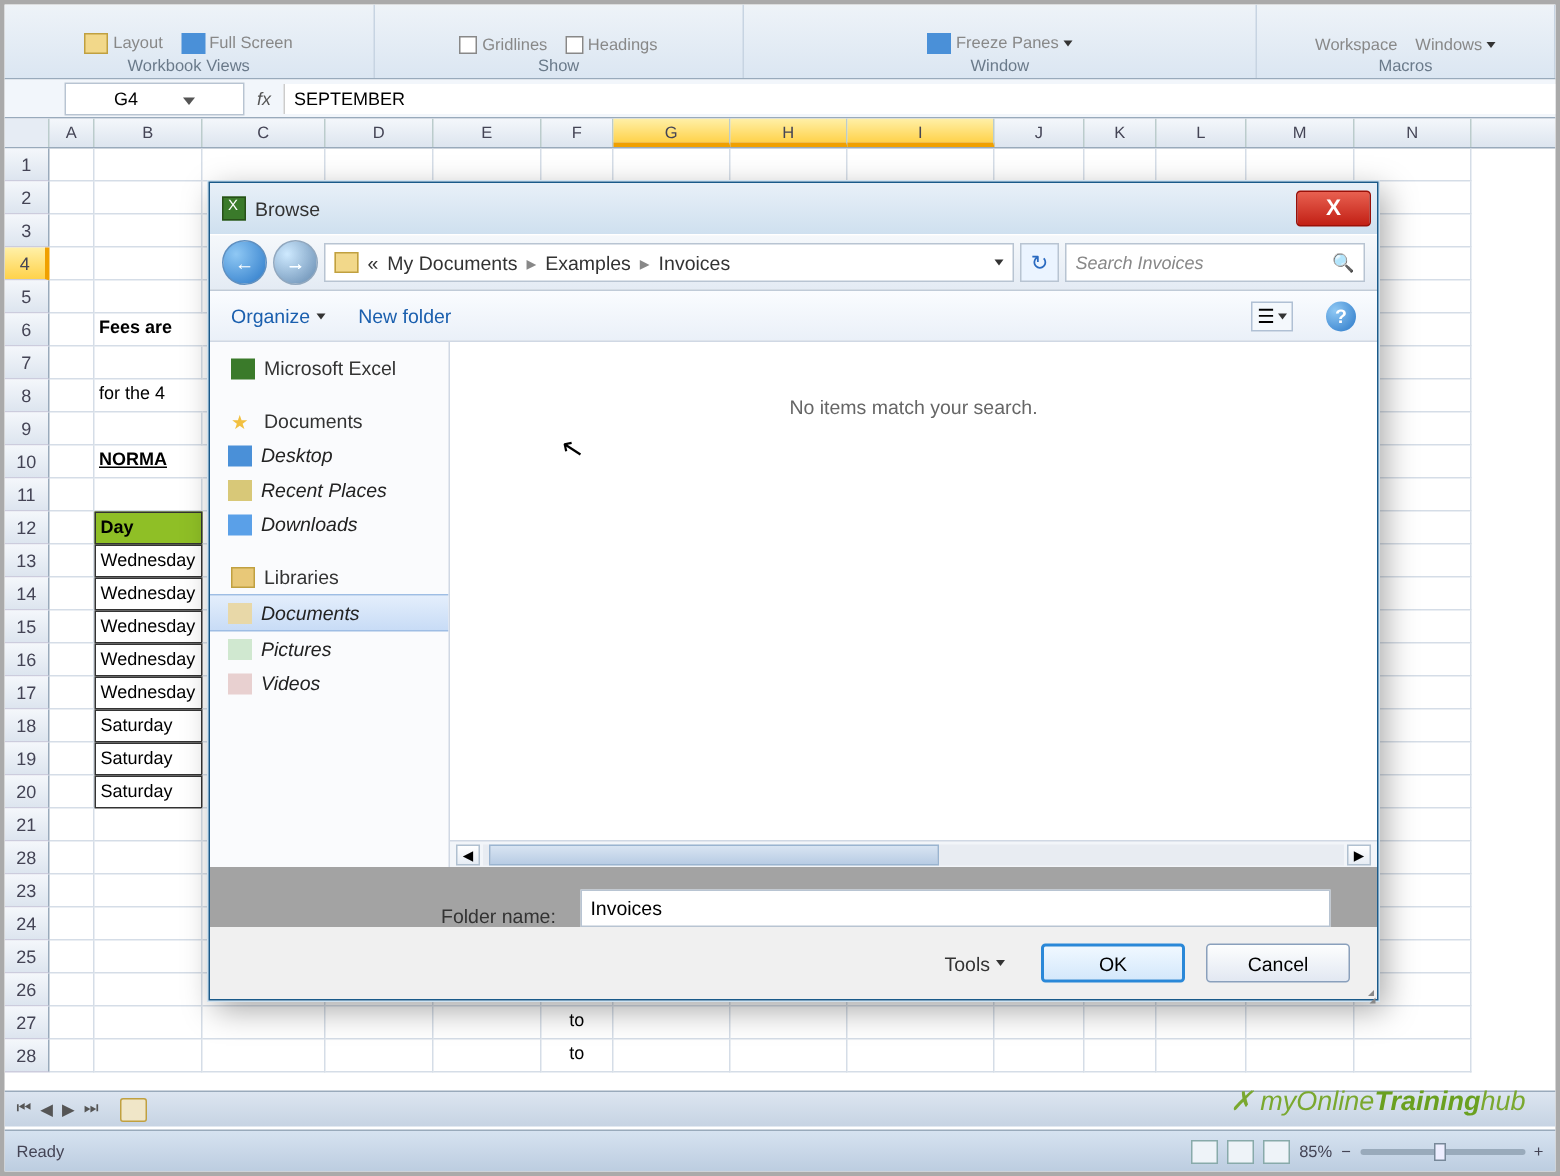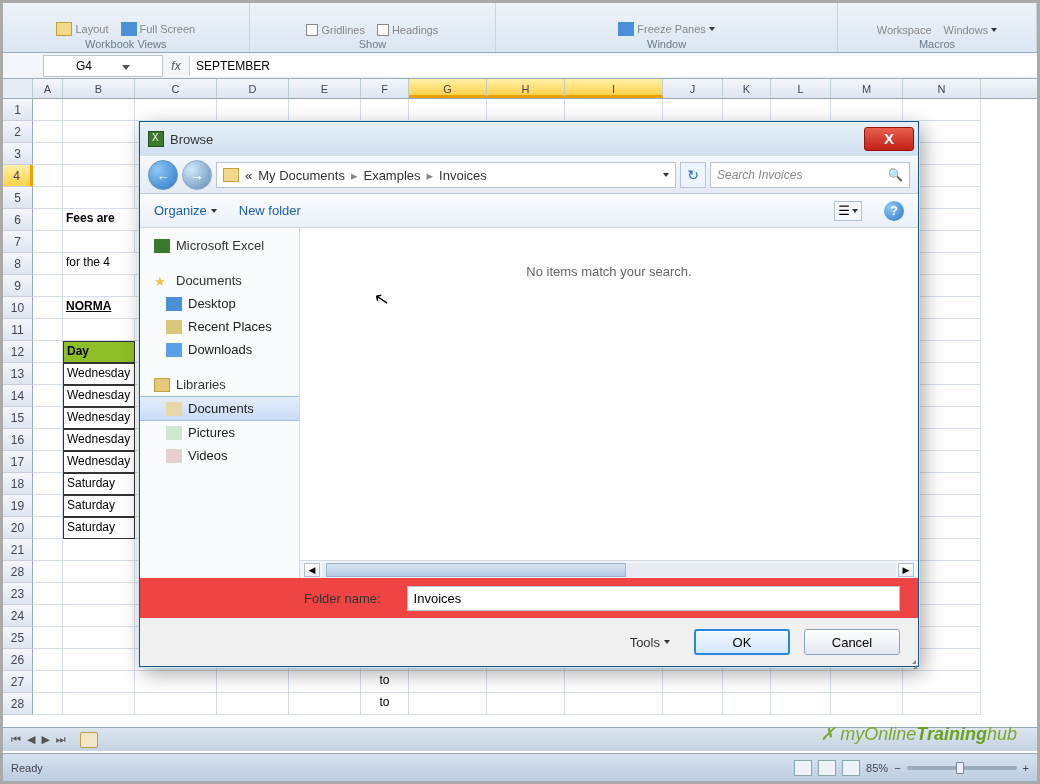--- a/index.html
+++ b/index.html
@@ -73,21 +73,21 @@
 
 .dlg-toolbar { height:34px; background:linear-gradient(#fafcff,#eaf0f8); border-bottom:1px solid #d0d8e4; display:flex; align-items:center; padding:0 14px; gap:22px; font-size:13px;}
 .dlg-toolbar .link { color:#1a5fae; cursor:pointer; display:flex; align-items:center; gap:4px;}
 .dlg-toolbar .spacer { flex:1;}
 .viewic { width:28px; height:20px; border:1px solid #b0c0d4; background:#f4f8fc; display:flex; align-items:center; justify-content:center; gap:2px;}
 .helpic { width:20px; height:20px; border-radius:50%; background: radial-gradient(circle at 30% 30%,#8fc8f4,#2a78c8); color:#fff; text-align:center; line-height:20px; font-weight:bold; font-size:13px;}
 
 .dlg-body { flex:1; display:flex; background:#fff; min-height:0;}
 .tree { width:160px; border-right:1px solid #d0d8e4; overflow-y:auto; padding:6px 0; font-size:13px; background:#fafbfd;}
 .tree-item { display:flex; align-items:center; gap:6px; padding:4px 10px 4px 14px; cursor:pointer; color:#222;}
-.tree-item.sub { padding-left:26px;}
+.tree-item.sub { padding-left:12px;font-style:italic;}
 .tree-item.sel { background: linear-gradient(#e4eefc,#c8dcf6); border:1px solid #9ebde4; border-left:none; border-right:none;}
 .tree-item.hdr { font-weight:normal; color:#333;}
 .tic { width:16px; height:14px; display:inline-block; }
 .tic.xls { background:#3a7a2a;}
 .tic.star { color:#f2c040;}
 .tic.fold { background:#f2d88a; border:1px solid #c0a040;}
 .tic.desk { background:#4a90d8;}
 .tic.dl { background:#5aa0e8;}
 .tic.rp { background:#d8c878;}
 .tic.lib { background:#e8c878; border:1px solid #c0a040;}
@@ -99,21 +99,21 @@
 .filepane { flex:1; display:flex; flex-direction:column; position:relative;}
 .filehdr { height:26px; border-bottom:1px solid #e4e8ef; display:flex; align-items:center; padding:0 18px; font-size:12px; color:#2a5a9e;}
 .filehdr .arrow { margin:0 auto; font-size:10px; color:#888;}
 .empty { flex:1; display:flex; align-items:flex-start; justify-content:center; padding-top:36px; color:#666; font-size:13px;}
 .cursor { position:absolute; top:60px; left:74px; font-size:18px; transform: rotate(-12deg); color:#000;}
 .hscroll { height:18px; border-top:1px solid #d0d8e4; display:flex; align-items:center; padding:0 4px; background:#f2f5f9;}
 .hscroll .sbtn { width:16px; height:14px; border:1px solid #b0c0d0; background:linear-gradient(#fff,#e6ecf4); font-size:9px; line-height:12px; text-align:center;}
 .hscroll .track { flex:1; height:14px; background:#e8ecf2; position:relative; margin:0 2px;}
 .hscroll .bar { position:absolute; left:4px; top:0; width:300px; height:100%; background:linear-gradient(#d8e4f2,#b8cce4); border:1px solid #9ab4d0;}
 
-.dlg-foot1 { height:40px; display:flex; align-items:center; padding: 0 18px; gap:26px; font-size:13px; background:#ef4444;}
+.dlg-foot1 { height:40px; display:flex; align-items:flex-end; padding: 0 18px; gap:16px; font-size:13px; background:#a3a3a3;}
 .dlg-foot1 label { color:#333;}
 .dlg-foot1 input { flex:1; max-width:500px; border:1px solid #b8c4d2; padding:4px 6px; font-size:13px; background:#fff;}
 .dlg-foot2 { height:48px; display:flex; align-items:center; justify-content:flex-end; gap:14px; padding:0 18px; font-size:13px; background:#f0f0f0;}
 .dlg-foot2 .tools { color:#333; display:flex; align-items:center; gap:4px; margin-right:10px;}
 .dlg-btn { min-width:96px; height:26px; border:1px solid #8aa0bc; background: linear-gradient(#fdfefe,#e2e8f2); border-radius:3px; font-size:13px; cursor:pointer;}
 .dlg-btn.primary { border:2px solid #2a88d8; background:linear-gradient(#f0f8ff,#d4e8fb);}
 .resizer { position:absolute; bottom:2px; right:2px; width:0; height:0; border-bottom:4px solid #888; border-left:4px solid transparent;}
 .resizer::after{content:"";position:absolute;bottom:-9px;right:-1px;width:0;height:0;border-bottom:4px solid #888;border-left:4px solid transparent;}
 
 .tri { width:0;height:0;border-left:3px solid transparent;border-right:3px solid transparent;border-top:4px solid #333; display:inline-block;}

